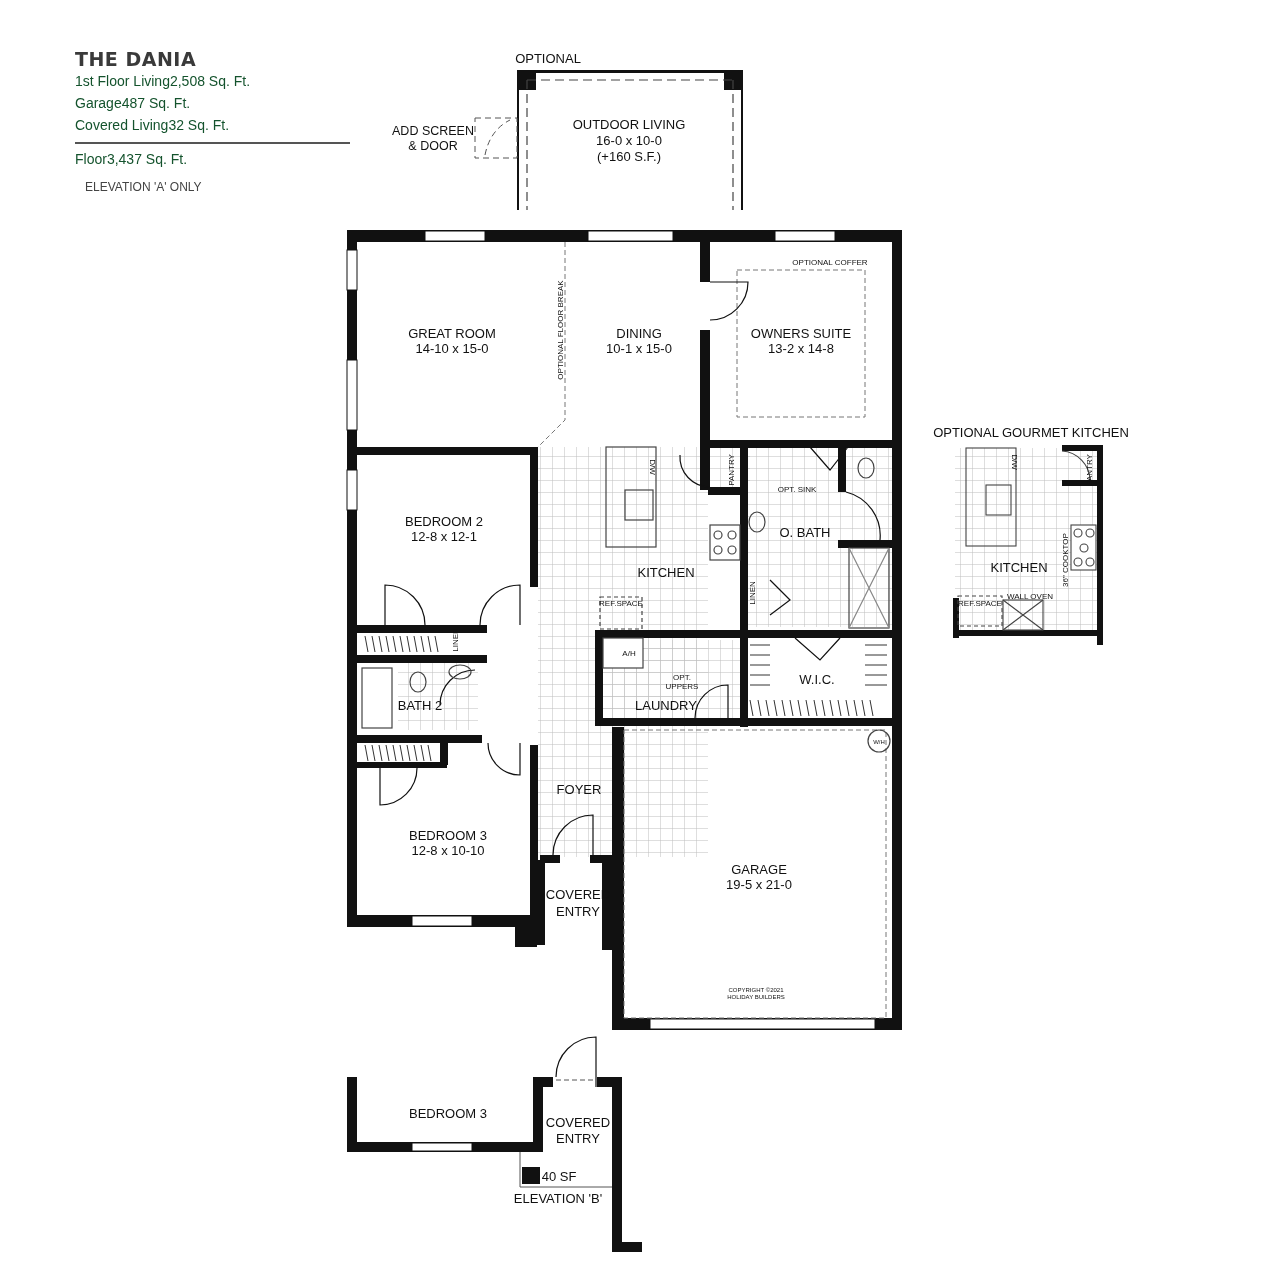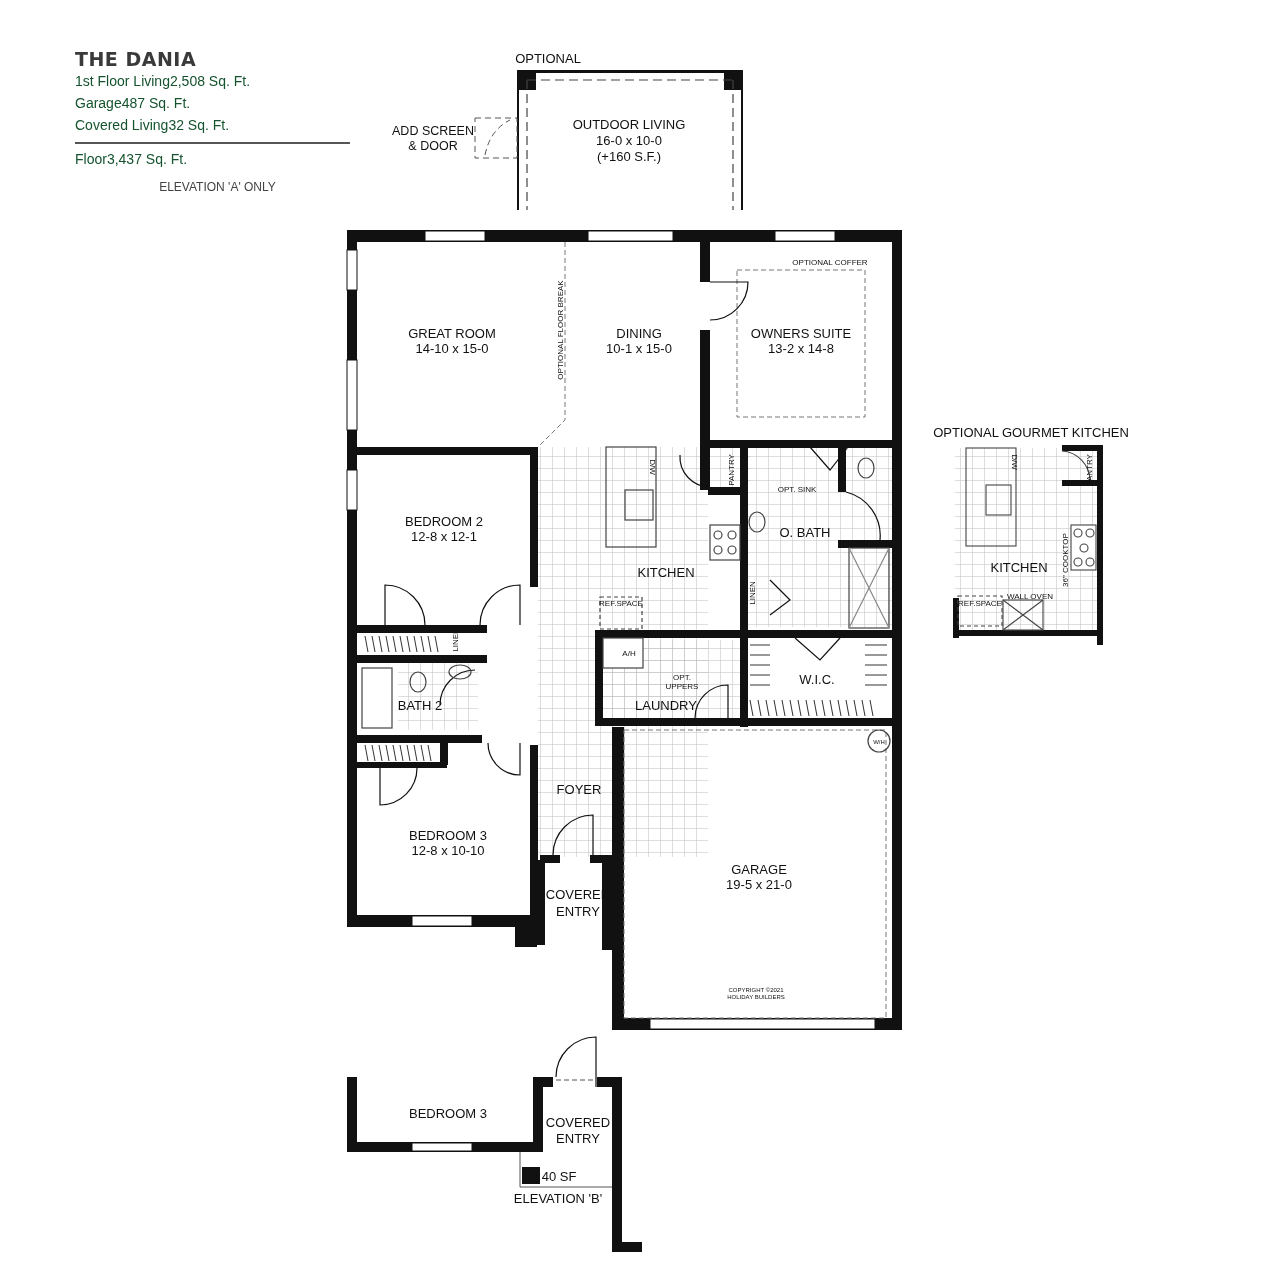--- a/index.html
+++ b/index.html
@@ -1,21 +1,21 @@
 <!DOCTYPE html>
 <html><head>
 <meta charset="utf-8">
 <style>
   html, body { margin:0; padding:0; background:#ffffff; }
   body { width:1280px; height:1280px; position:relative; overflow:hidden; font-family:"Liberation Sans", sans-serif; color:#222; }
   .hdr { position:absolute; left:75px; top:48px; width:275px; }
   .hdr .title { font-family:"DejaVu Sans", sans-serif; font-weight:bold; font-size:19px; color:#3a3a3a; letter-spacing:0.5px; }
   .hdr .row { display:flex; justify-content:flex-start; font-size:14px; color:#14532d; line-height:22px; }
   .hdr .rule { border-top:2px solid #555; margin:6px 0 4px; }
-  .hdr .note { font-size:12px; color:#444; text-align:center; margin-top:10px; padding-left:10px; }
+  .hdr .note { font-size:12px; color:#444; margin-top:10px; padding-left:10px; }
   svg { position:absolute; left:0; top:0; }
   .lbl { font-family:"Liberation Sans", sans-serif; font-size:13px; fill:#111; text-anchor:middle; }
   .sm { font-size:8px; }
   .xs { font-size:6px; }
 </style>
 </head>
 <body>
 
 <div class="hdr">
   <div class="title">THE DANIA</div>

